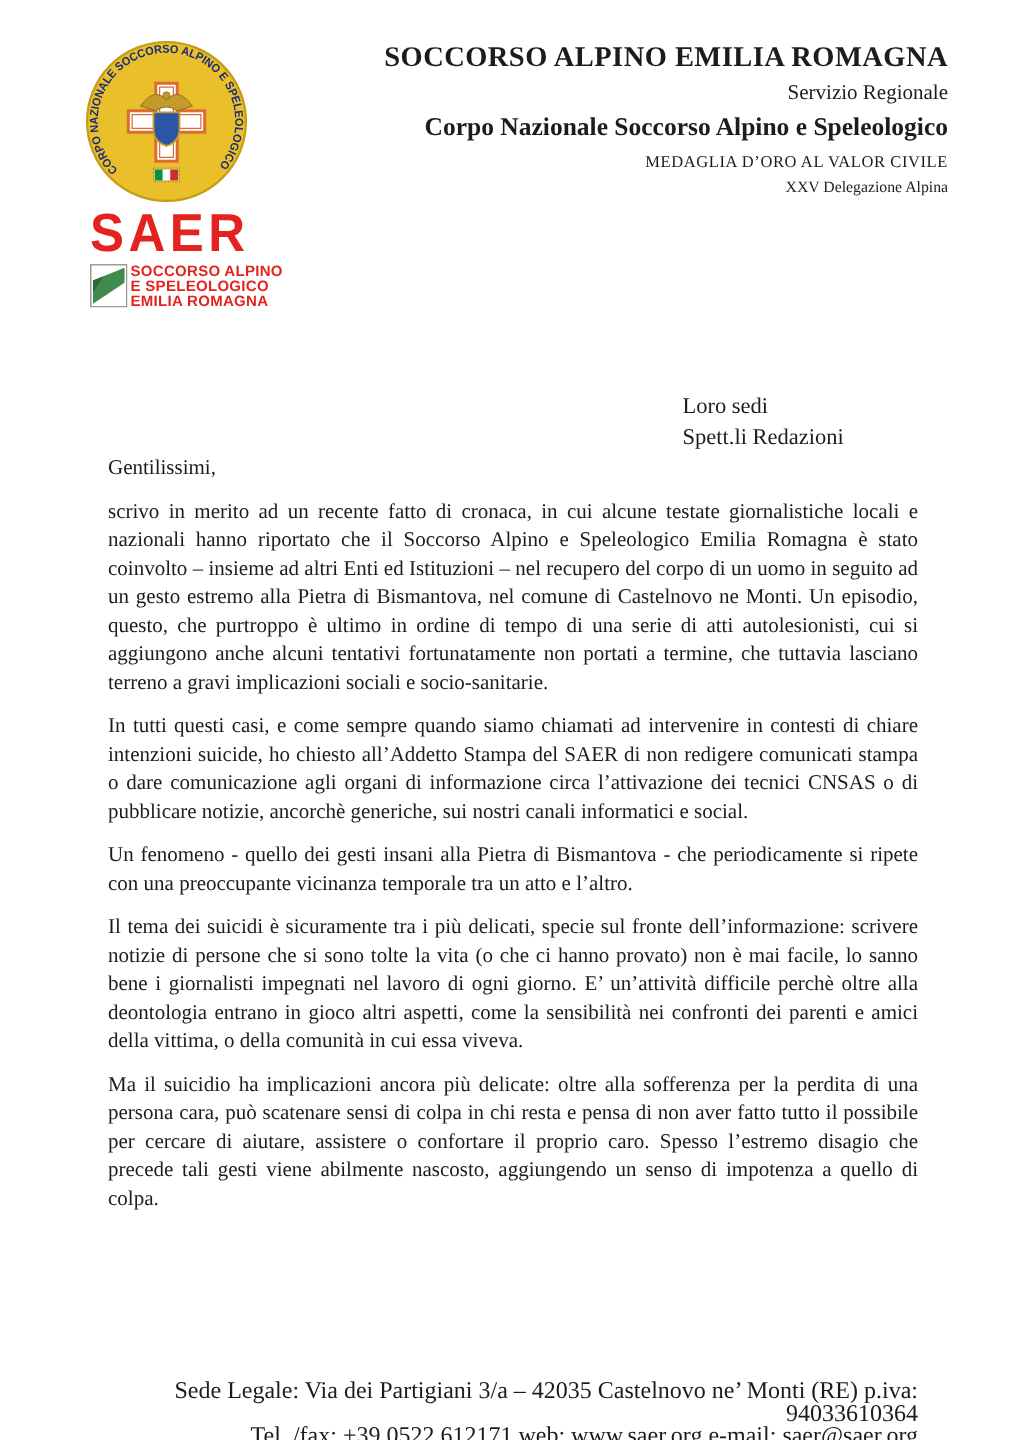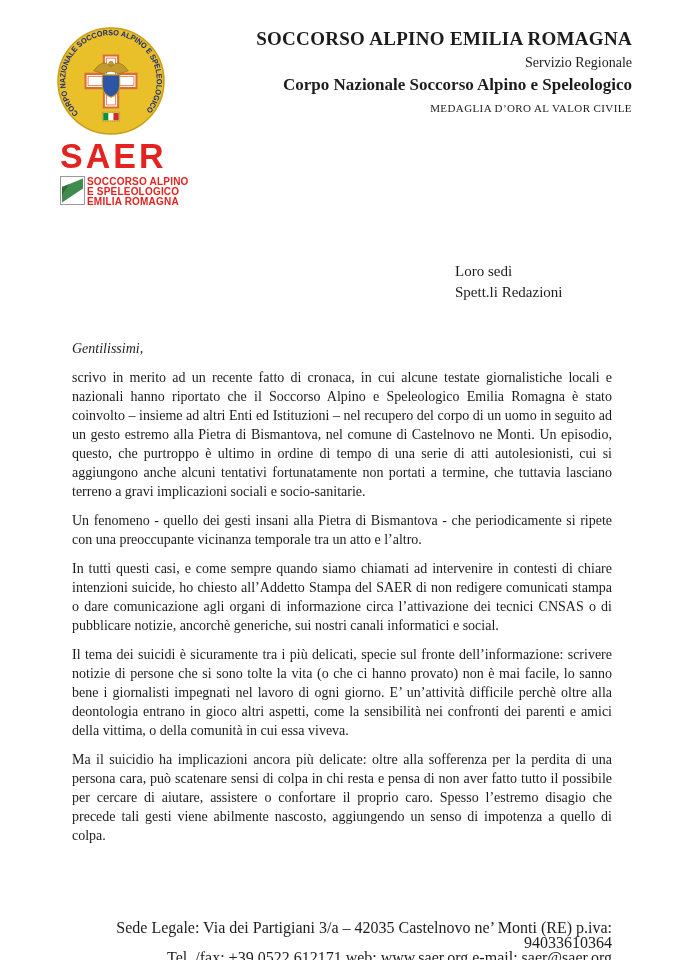--- a/index.html
+++ b/index.html
@@ -34,21 +34,21 @@
     font-size: 34px; font-weight: 900; letter-spacing: 3px;
     line-height: 1; transform: scaleY(1.05); transform-origin: top left;
   }
   .saer-sub { display: flex; margin-top: 4px; align-items: flex-start; }
   .saer-mountain { width: 25px; height: 29px; margin-right: 2px; flex: 0 0 auto; }
   .saer-sub-lines { font-size: 10px; font-weight: bold; line-height: 10px; letter-spacing: 0.2px; padding-top: 1px; }
 
   
   .letter { position: absolute; left: 72px; top: 258px; width: 540px; font-size: 14px; line-height: 19px; }
   .recipient { margin-left: 383px; font-size: 15px; line-height: 21px; padding-top: 3px; }
-  .salutation { margin-top: 36px; margin-bottom: 10px; font-style: italic; }
+  .salutation { margin-bottom: 10px; }
   .para { text-align: justify; margin: 0 0 10px 0; }
   .para span.b, .bold { font-weight: normal; }
 
   
   .footer {
     position: absolute; left: 40px; top: 920px; width: 572px;
     text-align: right; font-size: 16px; line-height: 15px;
   }
 </style>
 </head>
@@ -79,20 +79,21 @@
       <rect x="52.5" y="86.5" width="5" height="7" fill="#ffffff"></rect>
       <rect x="57.5" y="86.5" width="5" height="7" fill="#ce2b37"></rect>
     </g>
   </svg>
 
   <div class="header-text">
     <div class="header-title">SOCCORSO ALPINO EMILIA ROMAGNA</div>
     <div class="header-sub1">Servizio Regionale</div>
     <div class="header-org">Corpo Nazionale Soccorso Alpino e Speleologico</div>
     <div class="header-honor">MEDAGLIA D’ORO AL VALOR CIVILE</div>
+    <div class="header-del1">XXV Delegazione Alpina</div>
   </div>
 
   <div class="saer-logo">
     <div class="saer-acronym" style="color:#e42320;">SAER</div>
     <div class="saer-sub">
       <svg class="saer-mountain" viewBox="0 0 25 29">
         <rect x="0.5" y="0.5" width="24" height="28" fill="#ffffff" stroke="#9a9a9a" stroke-width="1"></rect>
         <polygon points="2,11 23,2.5 23,12.5 2,26.5" fill="#3f8a4c"></polygon>
         <polygon points="2,11 9,8.2 2,19" fill="#2d6b3a"></polygon>
       </svg>
@@ -104,22 +105,22 @@
     </div>
   </div>
 
   <div class="letter">
     <div class="recipient">
       <div>Loro sedi</div>
       <div>Spett.li Redazioni</div>
     </div>
     <div class="salutation">Gentilissimi,</div>
     <p class="para"><span>scrivo in merito ad un </span><span class="b bold">recente fatto di cronaca</span><span>, in cui alcune testate giornalistiche locali e nazionali hanno riportato che il Soccorso Alpino e Speleologico Emilia Romagna è stato coinvolto – insieme ad altri Enti ed Istituzioni – nel recupero del corpo di un uomo in seguito ad un gesto estremo alla </span><span class="b bold">Pietra di Bismantova</span><span>, nel comune di Castelnovo ne Monti. Un episodio, questo, che purtroppo è ultimo in ordine di tempo di una serie di atti autolesionisti, cui si aggiungono anche alcuni tentativi fortunatamente non portati a termine, che tuttavia lasciano terreno a gravi implicazioni sociali e socio-sanitarie.</span></p>
+    <p class="para"><span>In tutti questi casi, e come sempre quando siamo chiamati ad intervenire in contesti di chiare intenzioni suicide, ho chiesto all’Addetto Stampa del SAER di non redigere comunicati stampa  o dare comunicazione agli organi di informazione circa l’attivazione dei tecnici CNSAS o di pubblicare notizie, ancorchè generiche, sui nostri canali informatici e social.</span></p>
     <p class="para"><span>Un fenomeno - quello dei gesti insani alla Pietra di Bismantova - che periodicamente si ripete con una preoccupante  vicinanza temporale tra un atto e l’altro.</span></p>
-    <p class="para"><span>In tutti questi casi, e come sempre quando siamo chiamati ad intervenire in contesti di chiare intenzioni suicide, ho chiesto all’Addetto Stampa del SAER di non redigere comunicati stampa  o dare comunicazione agli organi di informazione circa l’attivazione dei tecnici CNSAS o di pubblicare notizie, ancorchè generiche, sui nostri canali informatici e social.</span></p>
     <p class="para"><span>Il tema dei suicidi è sicuramente tra i più delicati, specie sul fronte dell’informazione: scrivere notizie di  persone che si sono tolte la vita (o che ci hanno provato) non è mai facile, lo sanno bene i giornalisti impegnati nel lavoro di ogni giorno. E’ un’attività difficile perchè oltre alla deontologia entrano in gioco altri aspetti, come la sensibilità nei confronti dei parenti e amici della vittima, o della comunità in cui essa viveva.</span></p>
     <p class="para"><span>Ma il suicidio ha implicazioni ancora più delicate: oltre alla sofferenza per la perdita di una persona cara, può scatenare sensi di colpa in chi resta e pensa di non aver fatto tutto il possibile per cercare di aiutare, assistere o confortare il proprio caro. Spesso l’estremo disagio che precede tali gesti viene abilmente nascosto, aggiungendo un senso di impotenza a quello di colpa.</span></p>
   </div>
 
   <div class="footer">
     <div><span class="b bold">Sede Legale</span><span>: Via dei Partigiani 3/a – 42035 Castelnovo ne’ Monti (RE) p.iva: 94033610364</span></div>
     <div><span class="b bold">Tel. /fax</span><span>: +39 0522 612171 </span><span class="b bold">web</span><span>: www.saer.org  </span><span class="b bold">e-mail</span><span>: saer@saer.org</span></div>
   </div>
 
 </div>

